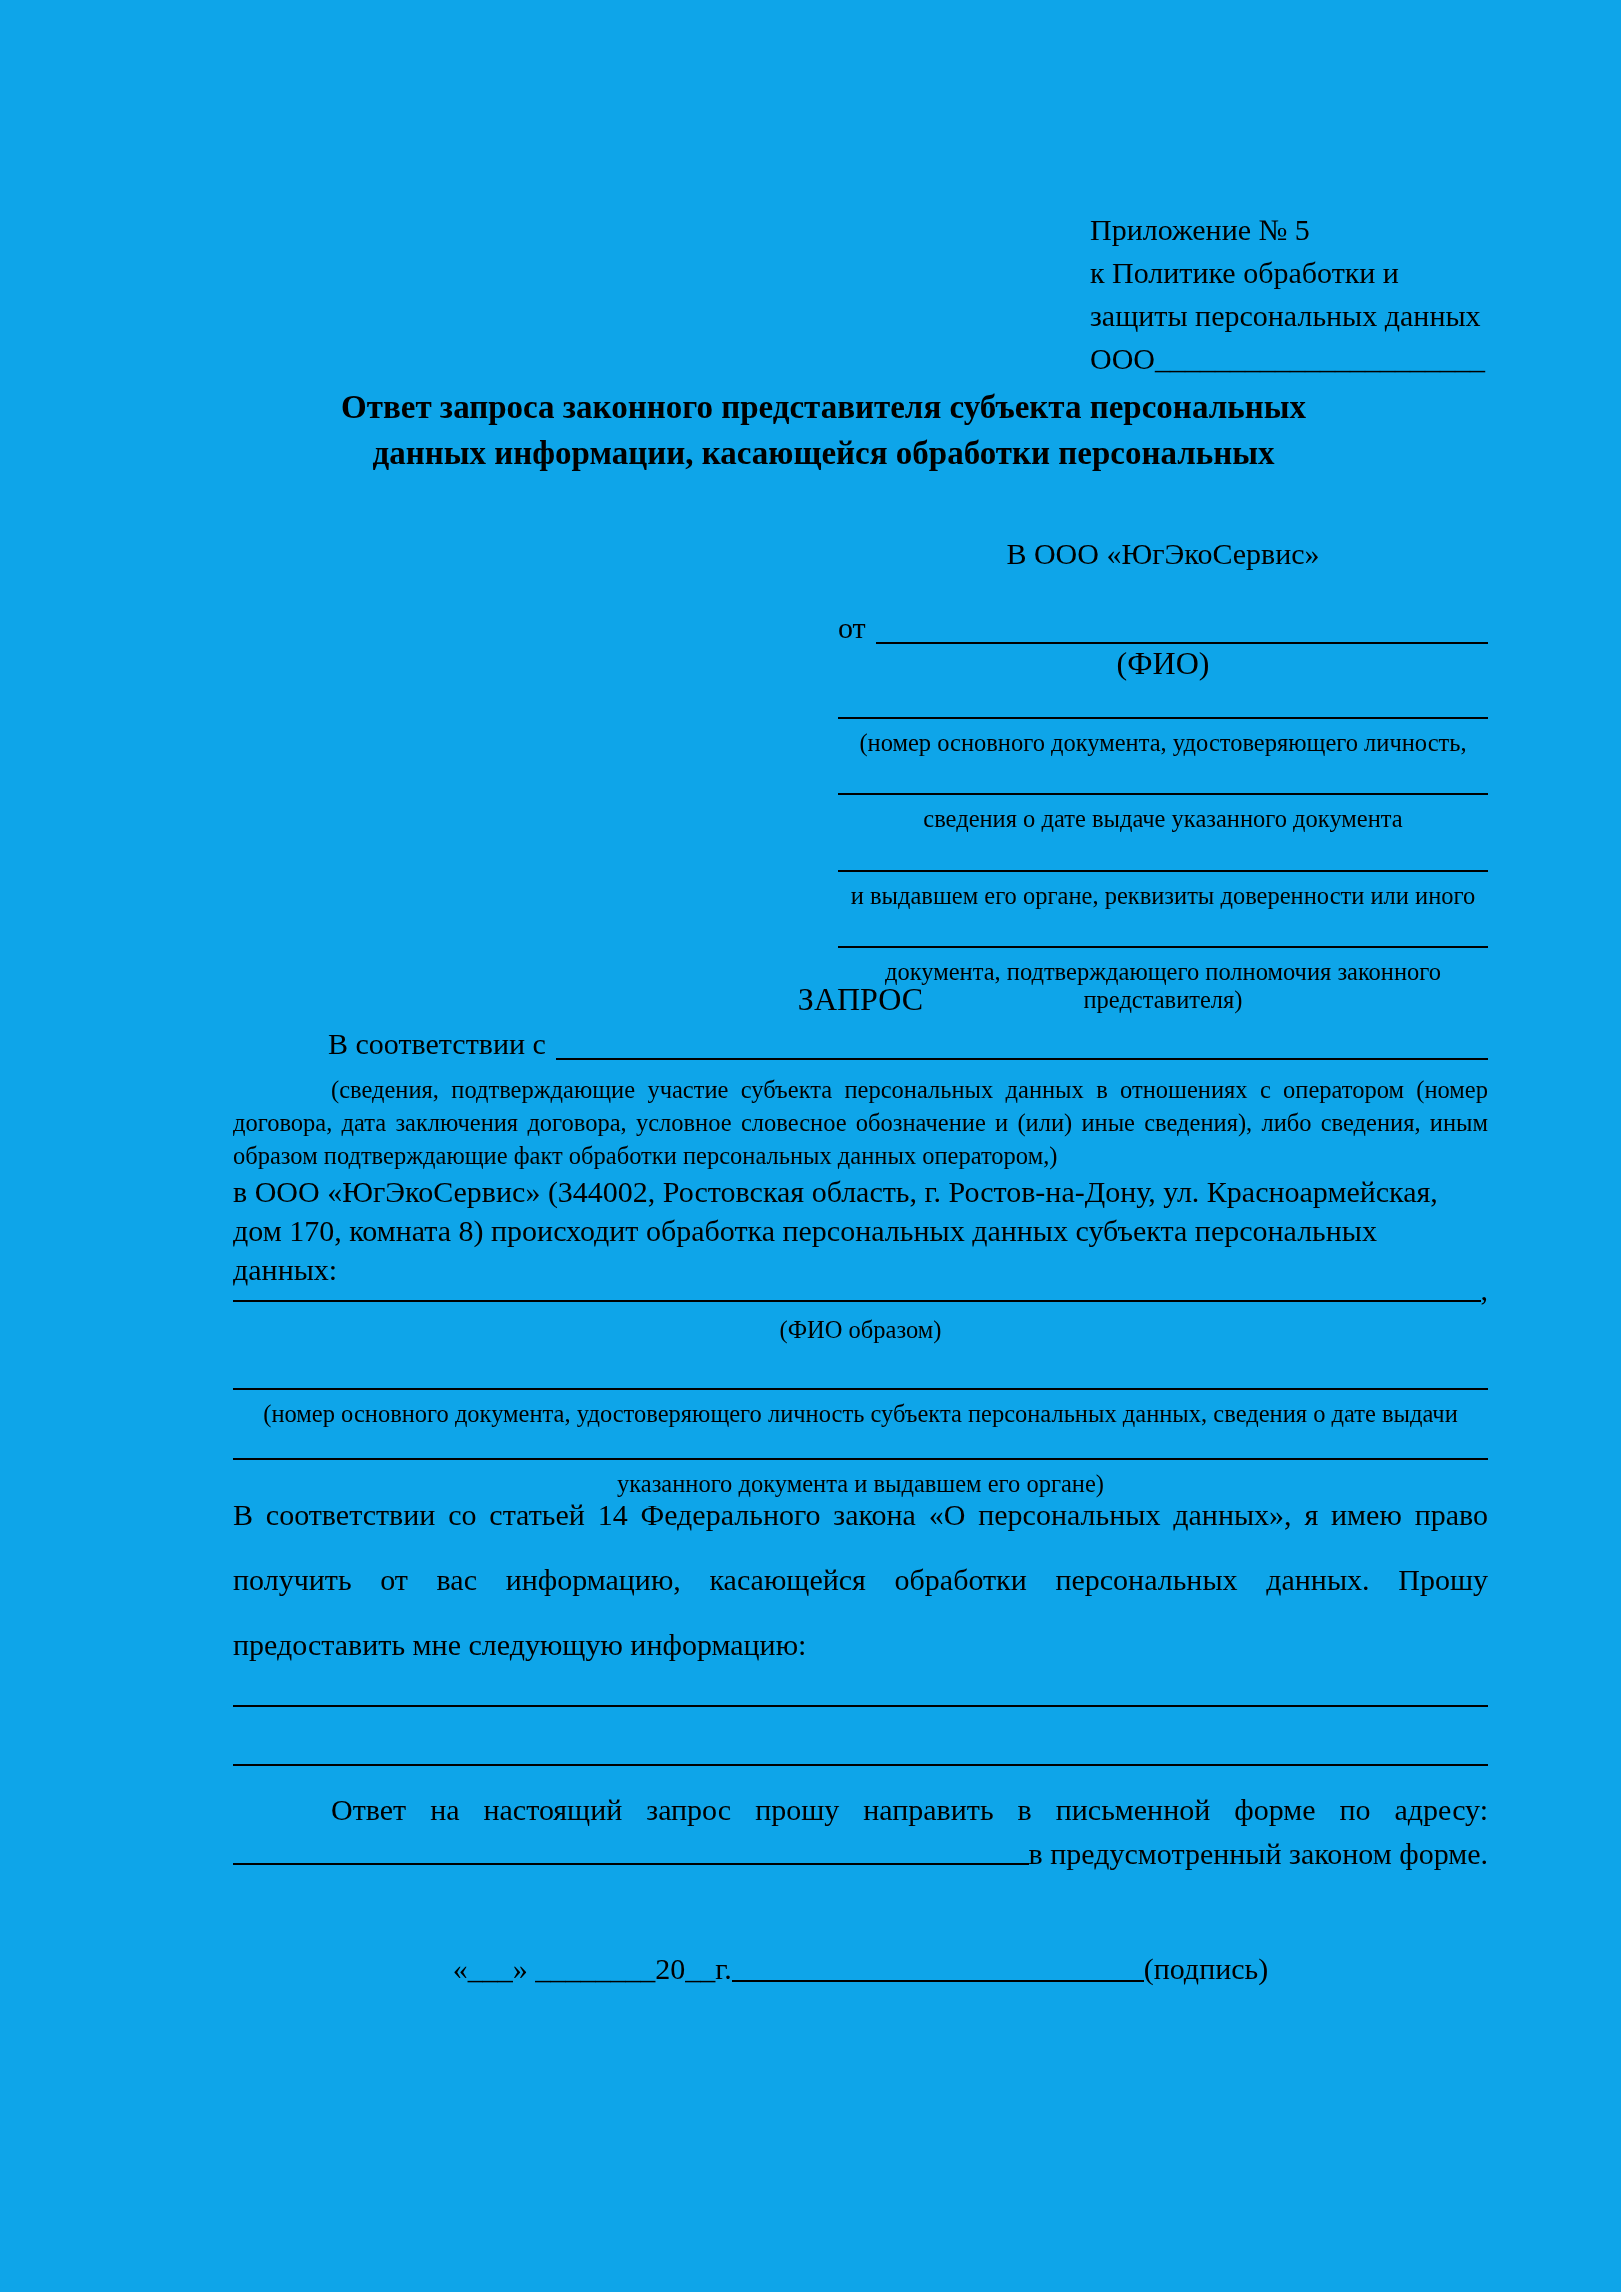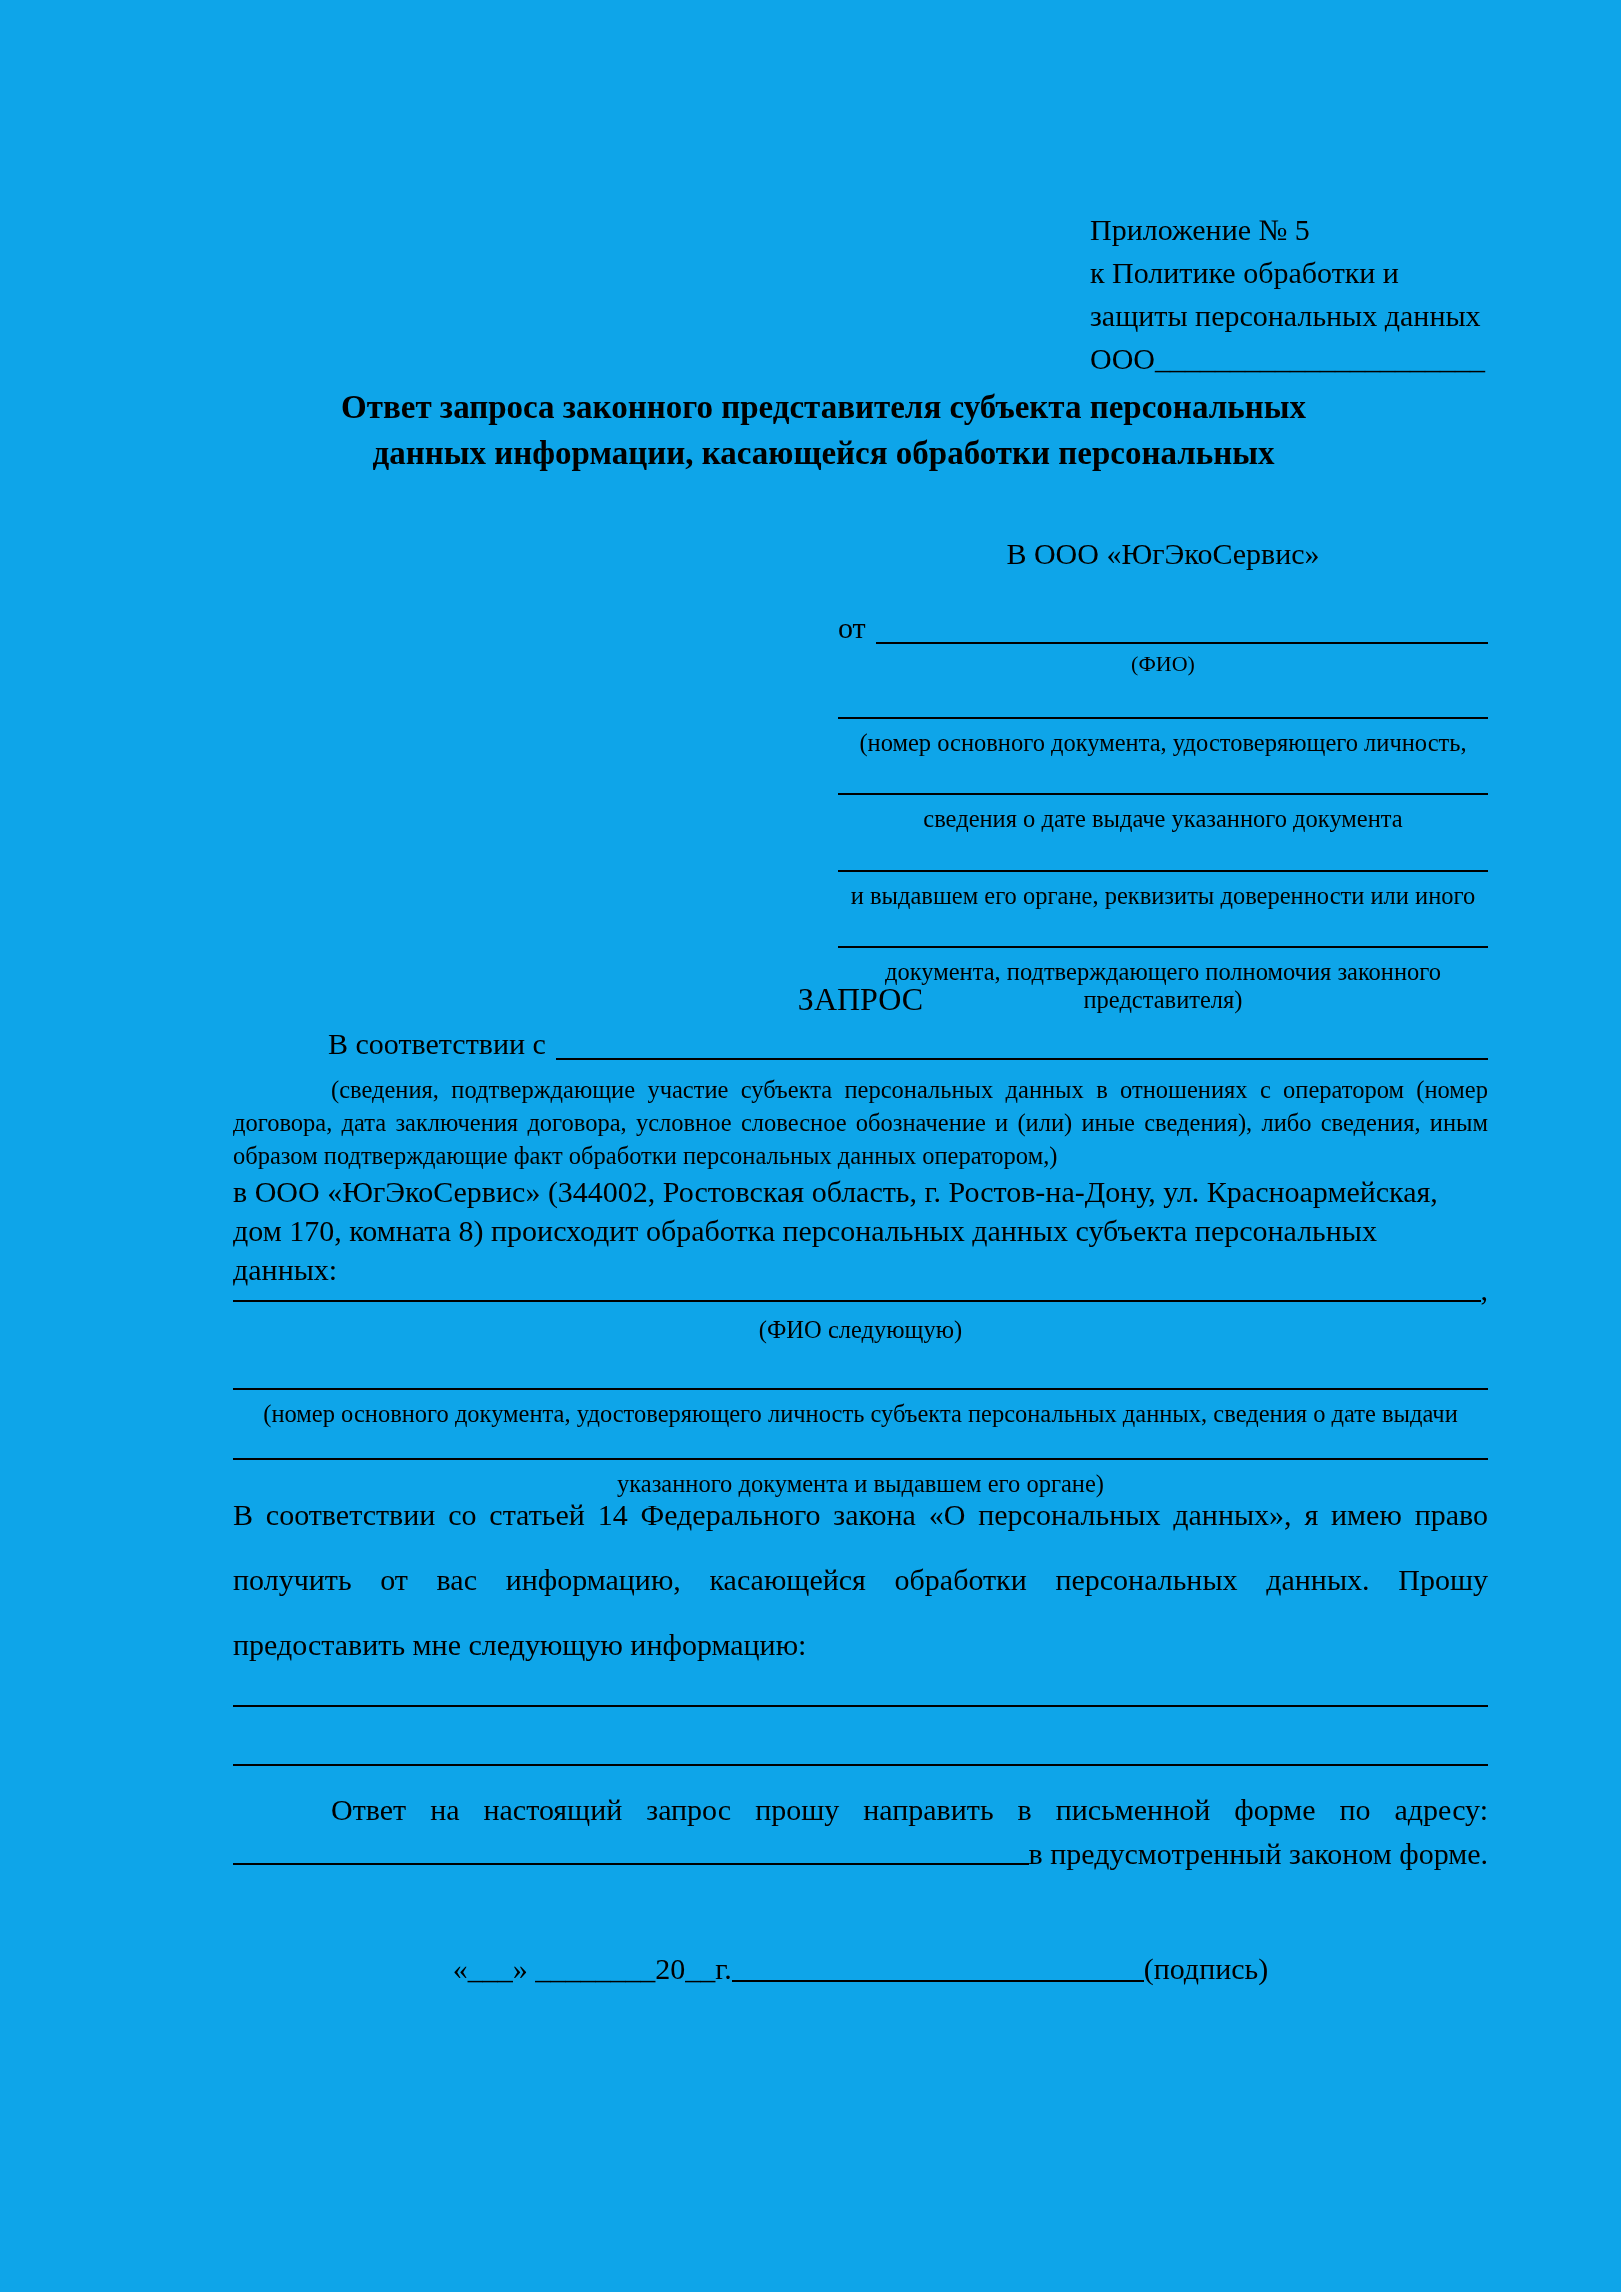--- a/index.html
+++ b/index.html
@@ -23,21 +23,21 @@
   }
 
   
   .addressee { left:838px; top:534px; width:650px; }
   .addr-to { line-height:39px; text-align:center; }
   .row { display:flex; align-items:stretch; }
   .fill { flex:1 1 auto; border-bottom:2.9px solid #000; margin-bottom:2.9px; }
   .from-row { margin-top:35px; height:39px; line-height:39px; }
   .from-row .fill { margin-left:9.8px; }
   .caption { font-size:24.5px; line-height:27.4px; text-align:center;margin-top:10px; }
-  .caption-fio { font-size:22px; line-height:33px; text-align:center; }
+  .caption-fio { font-size:32px; line-height:33px; text-align:center; }
   .blank { height:37px; border-bottom:2.9px solid #000; }
 
   
   .zapros { left:233px; top:980px; width:1255px; text-align:center; font-size:32px; line-height:39px; }
 
   
   .basis { left:233px; top:1024px; width:1255px; height:39px; line-height:39px; }
   .basis-lead { margin-left:95px; padding-right:9.8px; white-space:nowrap; }
   .basis-caption {
     left:233px; top:1073px; width:1255px;
@@ -127,21 +127,21 @@
   </div>
   <div class="abs basis-caption">(сведения, подтверждающие участие субъекта персональных данных в отношениях с оператором (номер договора, дата заключения договора, условное словесное обозначение и (или) иные сведения), либо сведения, иным образом подтверждающие факт обработки персональных данных оператором,)</div>
 
   <div class="abs processing">в ООО «ЮгЭкоСервис» (344002, Ростовская область, г. Ростов-на-Дону, ул. Красноармейская, дом 170, комната 8) происходит обработка персональных данных субъекта персональных данных:</div>
 
   <div class="abs subject">
     <div class="row subj-row">
       <span class="fill"></span>
       <span class="subj-comma">,</span>
     </div>
-    <div class="caption cap1">(ФИО следующую)</div>
+    <div class="caption cap1">(ФИО образом)</div>
 
     <div class="blank2a"></div>
     <div class="caption cap2">(номер основного документа, удостоверяющего личность субъекта персональных данных, сведения о дате выдачи</div>
 
     <div class="blank2b"></div>
     <div class="caption cap3">указанного документа и выдавшем его органе)</div>
   </div>
 
   <div class="abs rights">В соответствии со статьей 14 Федерального закона «О персональных данных», я имею право получить от вас информацию, касающейся обработки персональных данных. Прошу предоставить мне следующую информацию:</div>
 

